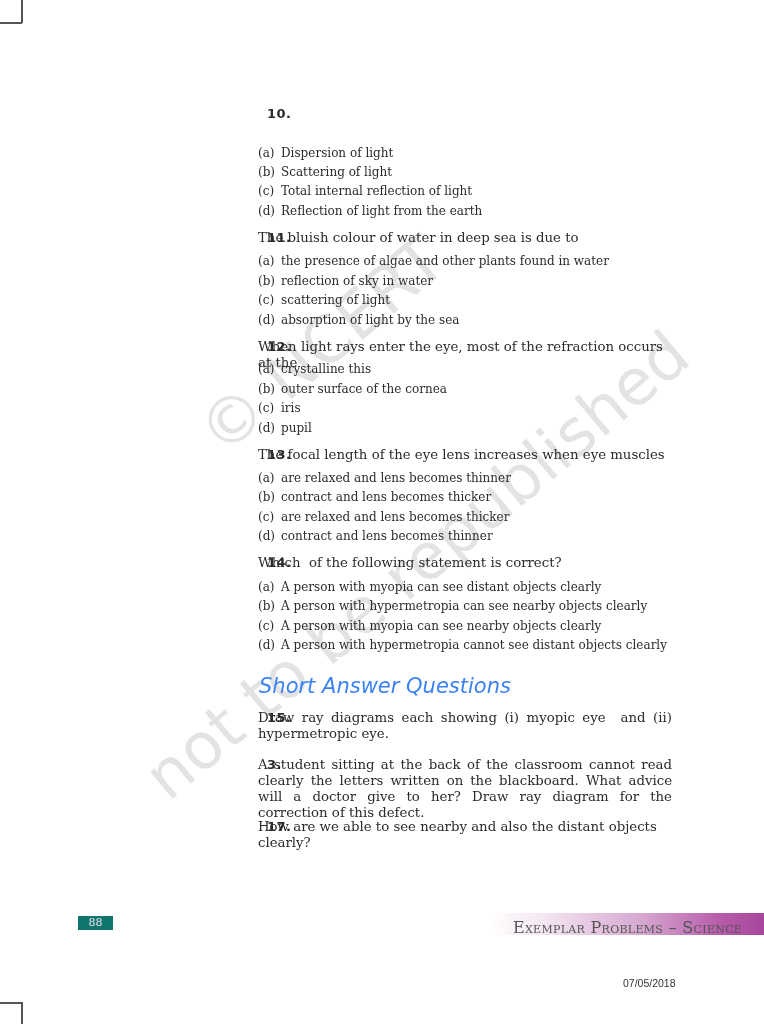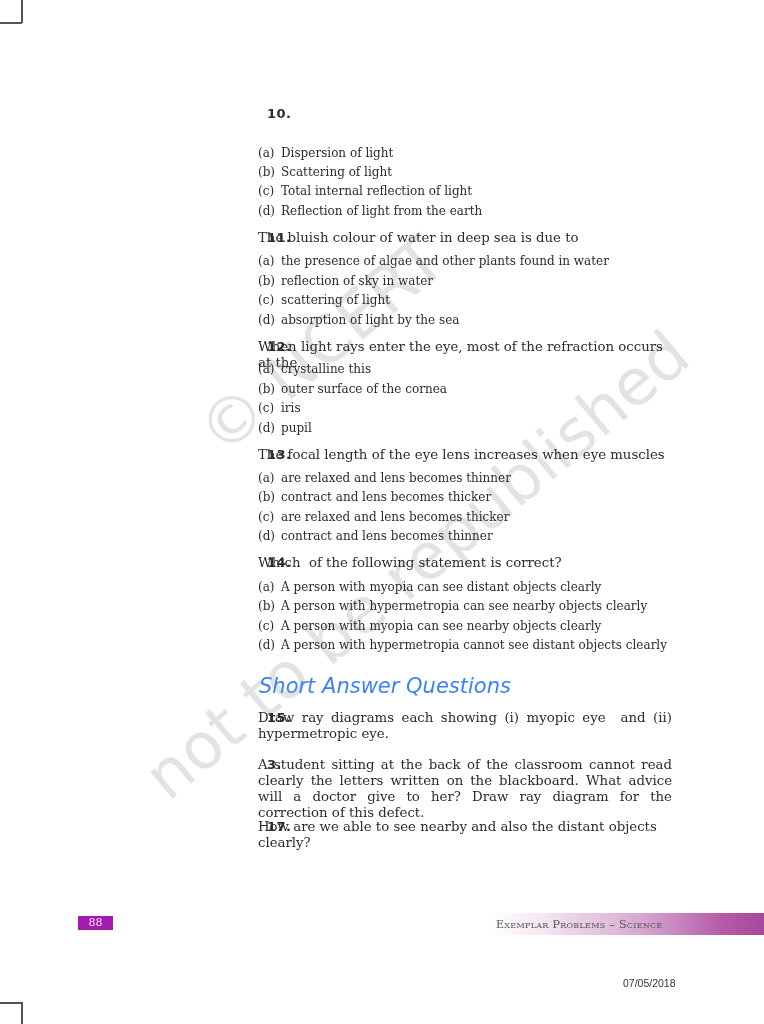--- a/index.html
+++ b/index.html
@@ -11,25 +11,25 @@
   .wm1 { left:232px; top:395px; font-size:64px; transform:rotate(-40deg); opacity:0.7; }
   .wm2 { left:178px; top:740px; font-size:64px; transform:rotate(-40deg); opacity:0.7; }
   .q { position:absolute; left:227px; width:445px; font-size:13.3px; line-height:16px; }
   .qnum { position:absolute; left:0; top:0; font-weight:bold; font-family:"DejaVu Sans", sans-serif; font-size:13px; letter-spacing:0.5px;margin-left:40px; }
   .qtext { margin-left:31px; display:block; }
   .qtext.just { text-align:justify; }
   .opt { position:absolute; left:258px; font-size:12px; line-height:16px; white-space:nowrap; }
   .opt .lbl { display:inline-block; width:23px; }
   .section-heading { position:absolute; left:259px; top:674px; font-family:"DejaVu Sans", sans-serif;
                      font-style:italic; font-size:21px; color:#3b82f6; }
-  .pagenum { position:absolute; left:78px; top:916px; width:35px; height:14px; background:#a21caf;
+  .pagenum { position:absolute; left:78px; top:916px; width:35px; height:14px; background:#0f766e;
              color:#f3e3f1; font-size:11px; line-height:14px; text-align:center; }
   .footer-band { position:absolute; left:488px; top:913px; width:276px; height:22px;
                  background:linear-gradient(to right, #ffffff 0%, #f4e6f2 20%, #d7a9d1 55%, #b65aa9 85%, #a8479d 100%); }
-  .footer-title { position:absolute; left:496px; top:918px; font-size:11px; color:#555; font-variant:small-caps; letter-spacing:0.3px; }
+  .footer-title { position:absolute; left:513px; top:918px; font-size:16px; color:#555; font-variant:small-caps; letter-spacing:0.3px; }
   .date { position:absolute; left:623px; top:977px; font-family:"Liberation Sans", sans-serif; font-size:10.5px; color:#333; }
 </style>
 </head>
 <body>
 
 <div class="crop" style="left:21px;top:0;width:1.5px;height:23px;"></div>
 <div class="crop" style="left:0;top:22px;width:22px;height:1.5px;"></div>
 <div class="crop" style="left:0;top:1002px;width:22px;height:1.5px;"></div>
 <div class="crop" style="left:21px;top:1002px;width:1.5px;height:22px;"></div>
 

